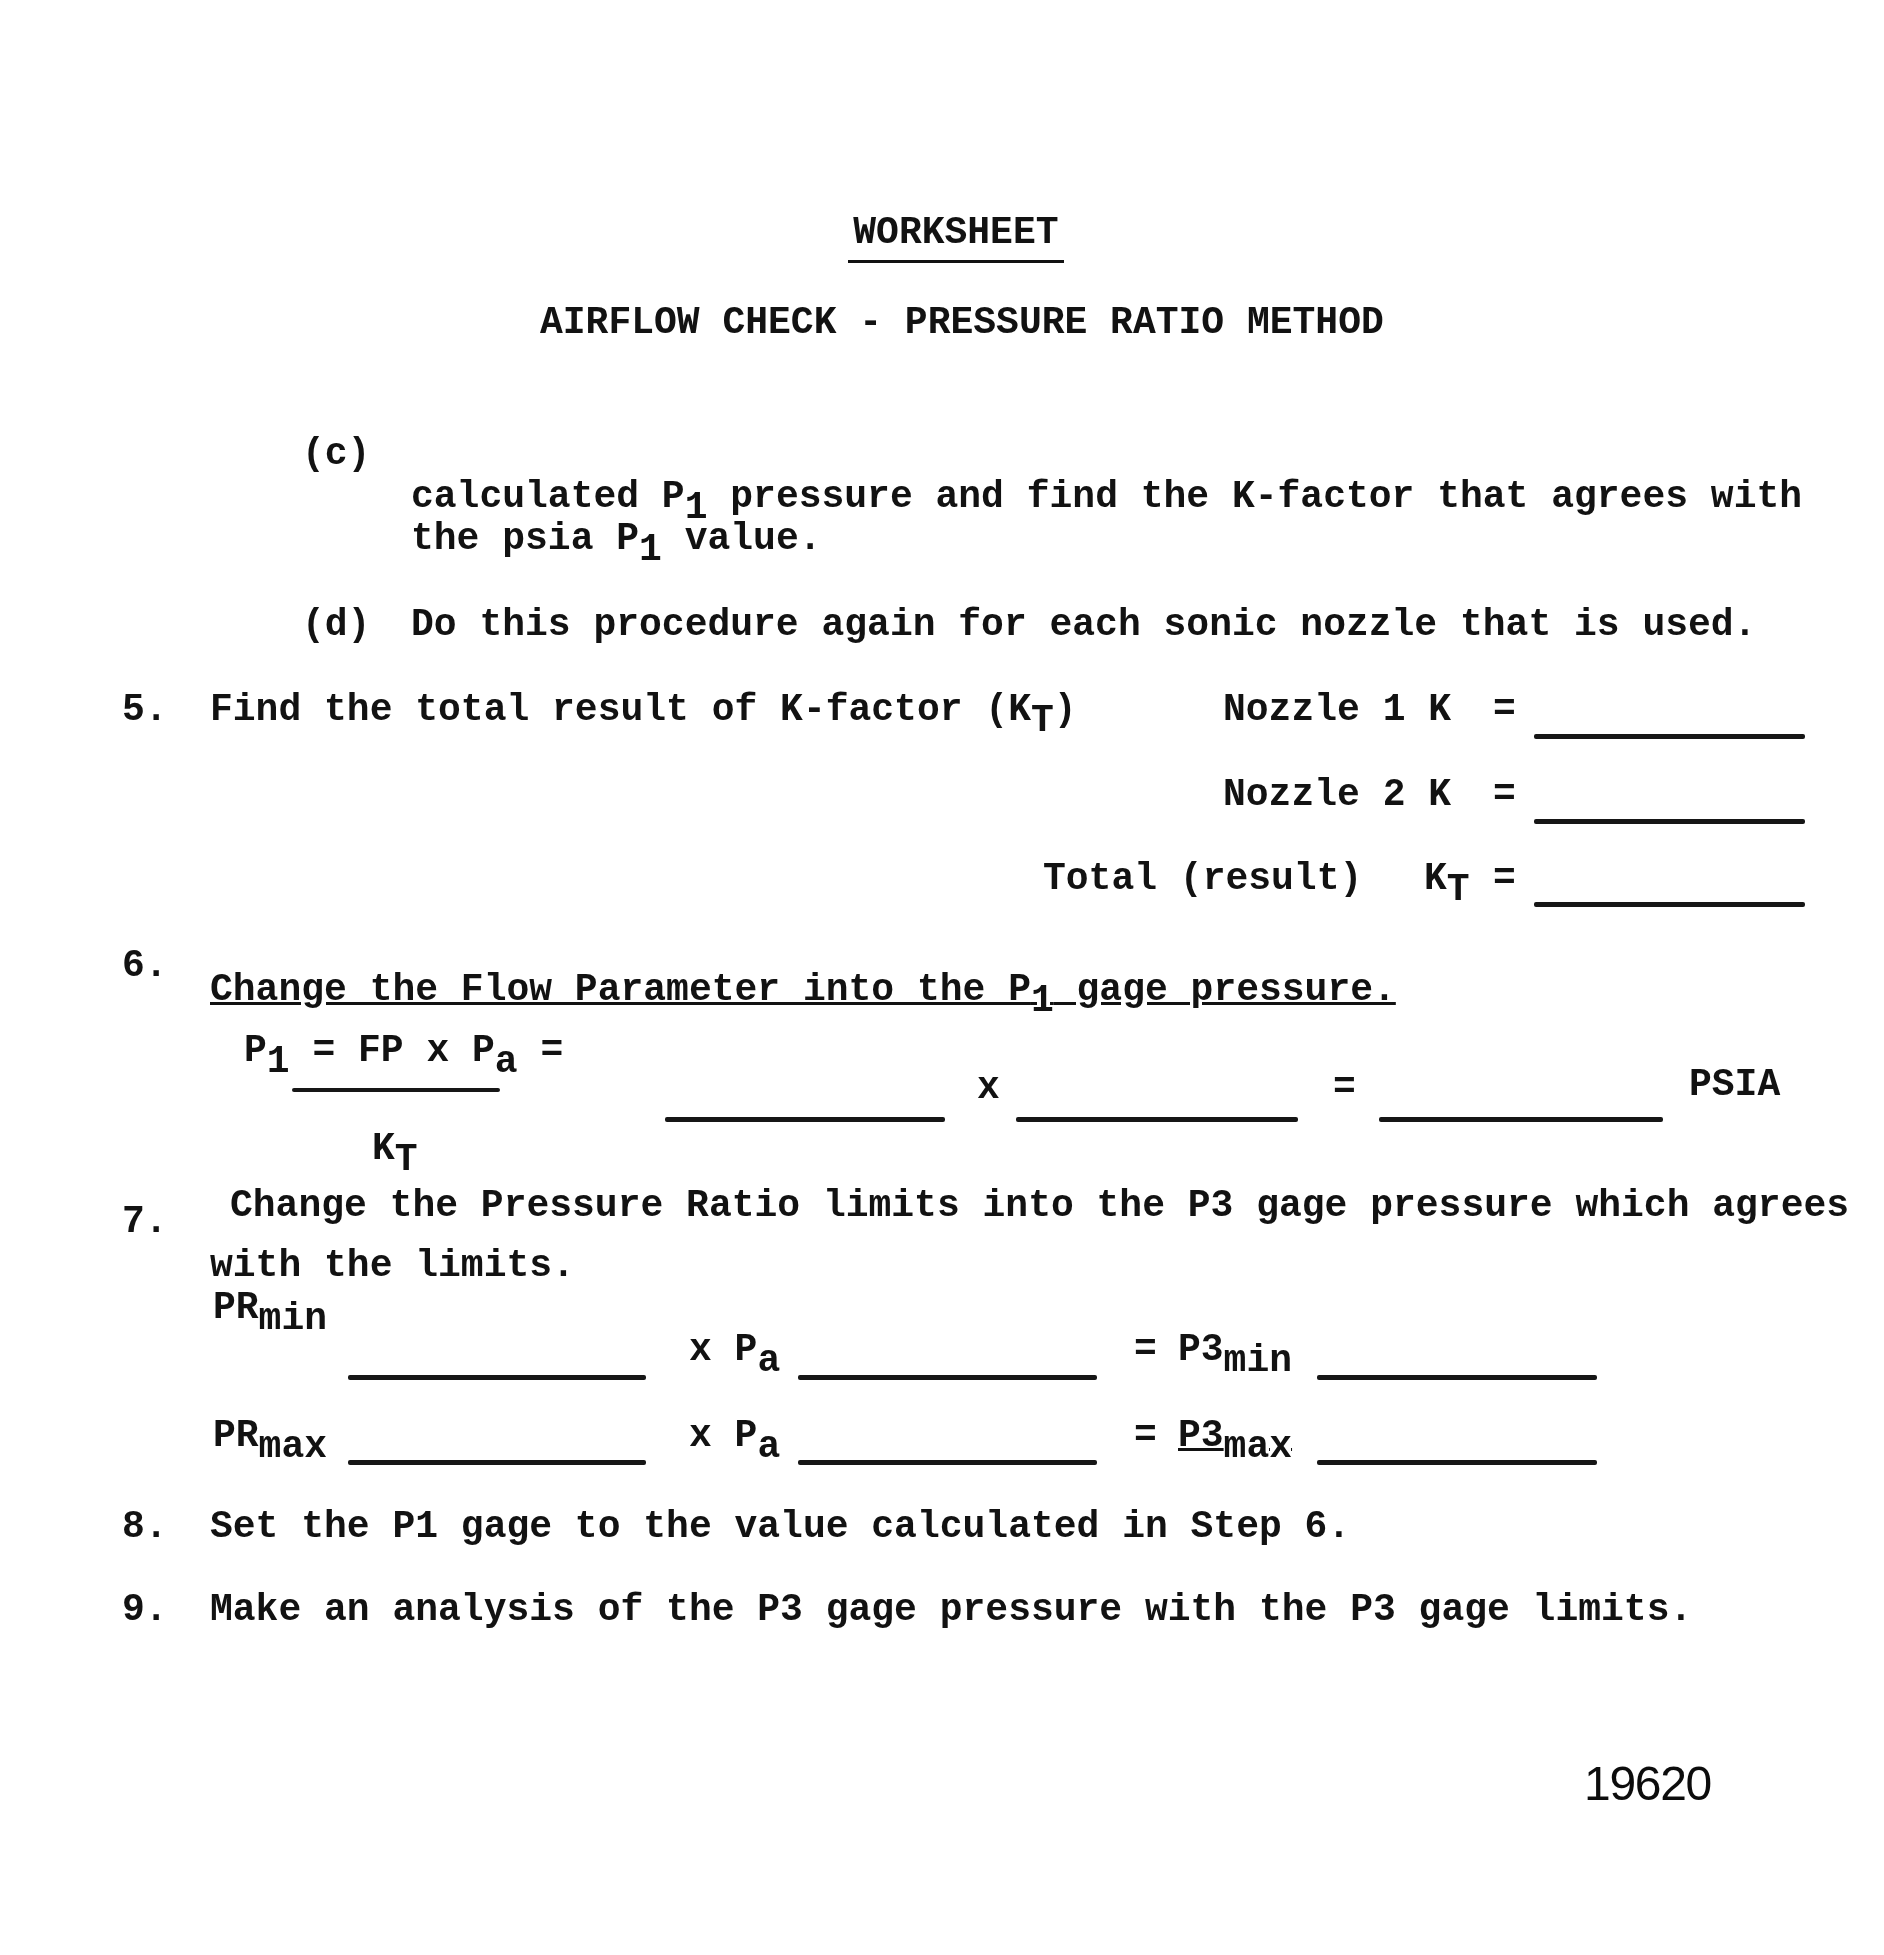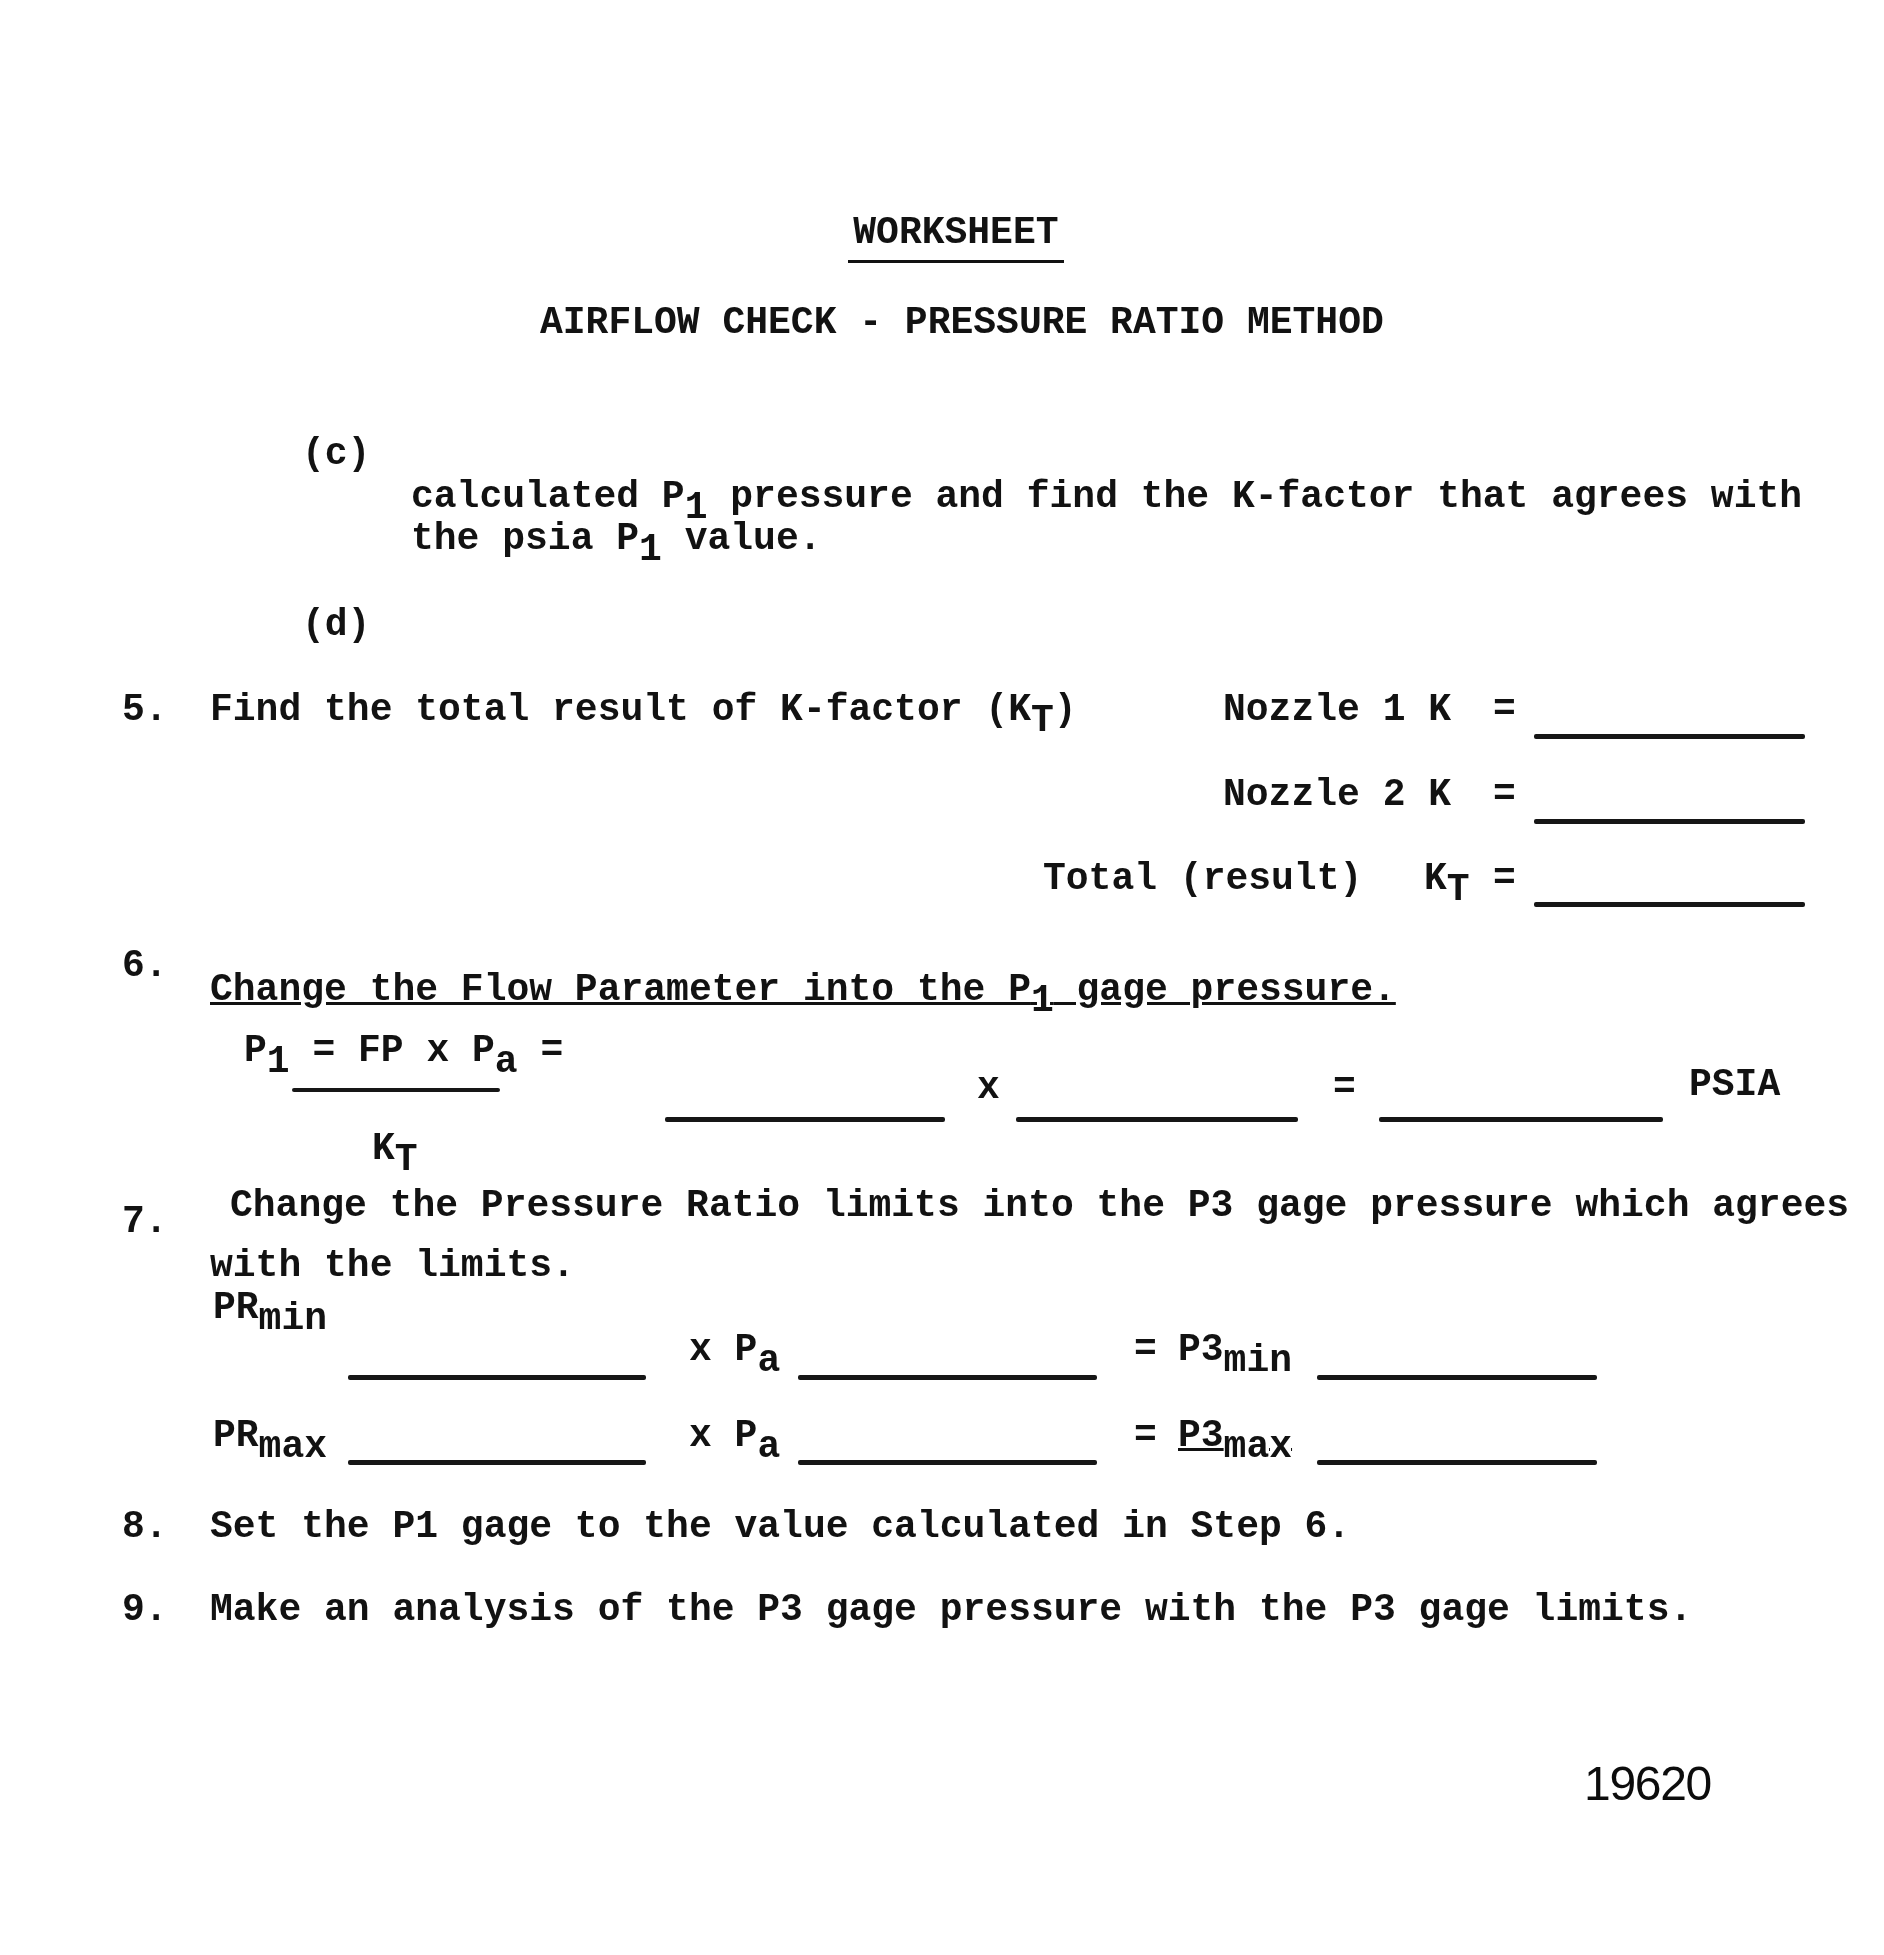--- a/index.html
+++ b/index.html
@@ -54,20 +54,21 @@
 <div class="page">
 
   <div class="t title-underline" style="left:848px; top:211px;">WORKSHEET</div>
   <div class="t" style="left:540px; top:301px;">AIRFLOW CHECK - PRESSURE RATIO METHOD</div>
 
   <div class="t" style="left:302px; top:432px;">(c)</div>
   <div class="t" style="left:411px; top:475px;"><span>calculated P</span><span class="sub">1</span><span> pressure and find the K-factor that agrees with</span></div>
   <div class="t" style="left:411px; top:517px;"><span>the psia P</span><span class="sub">1</span><span> value.</span></div>
 
   <div class="t" style="left:302px; top:603px;">(d)</div>
+  <div class="t" style="left:411px; top:603px;"><span>Do this procedure again for each sonic nozzle that is used.</span></div>
 
   <div class="t" style="left:122px; top:688px;">5.</div>
   <div class="t" style="left:210px; top:688px;"><span>Find the total result of K-factor (K</span><span class="sub">T</span><span>)</span></div>
 
   <div class="t" style="left:1223px; top:688px;">Nozzle 1 K</div>
   <div class="t" style="left:1493px; top:688px;">=</div>
   <div class="blank" style="left:1534px; top:734px; width:271px;"></div>
 
   <div class="t" style="left:1223px; top:773px;">Nozzle 2 K</div>
   <div class="t" style="left:1493px; top:773px;">=</div>

